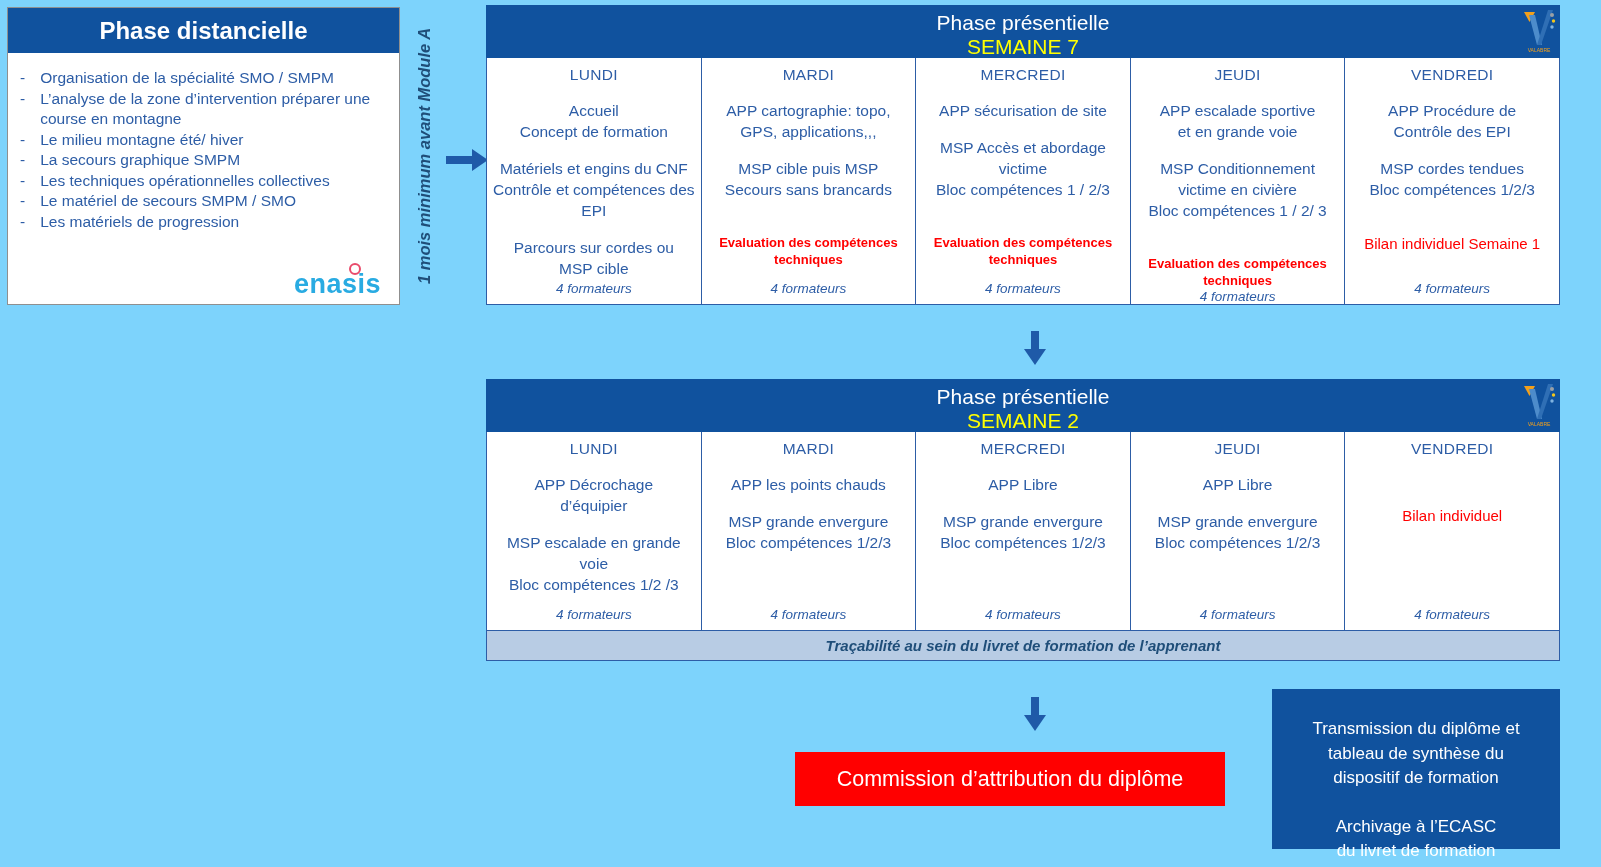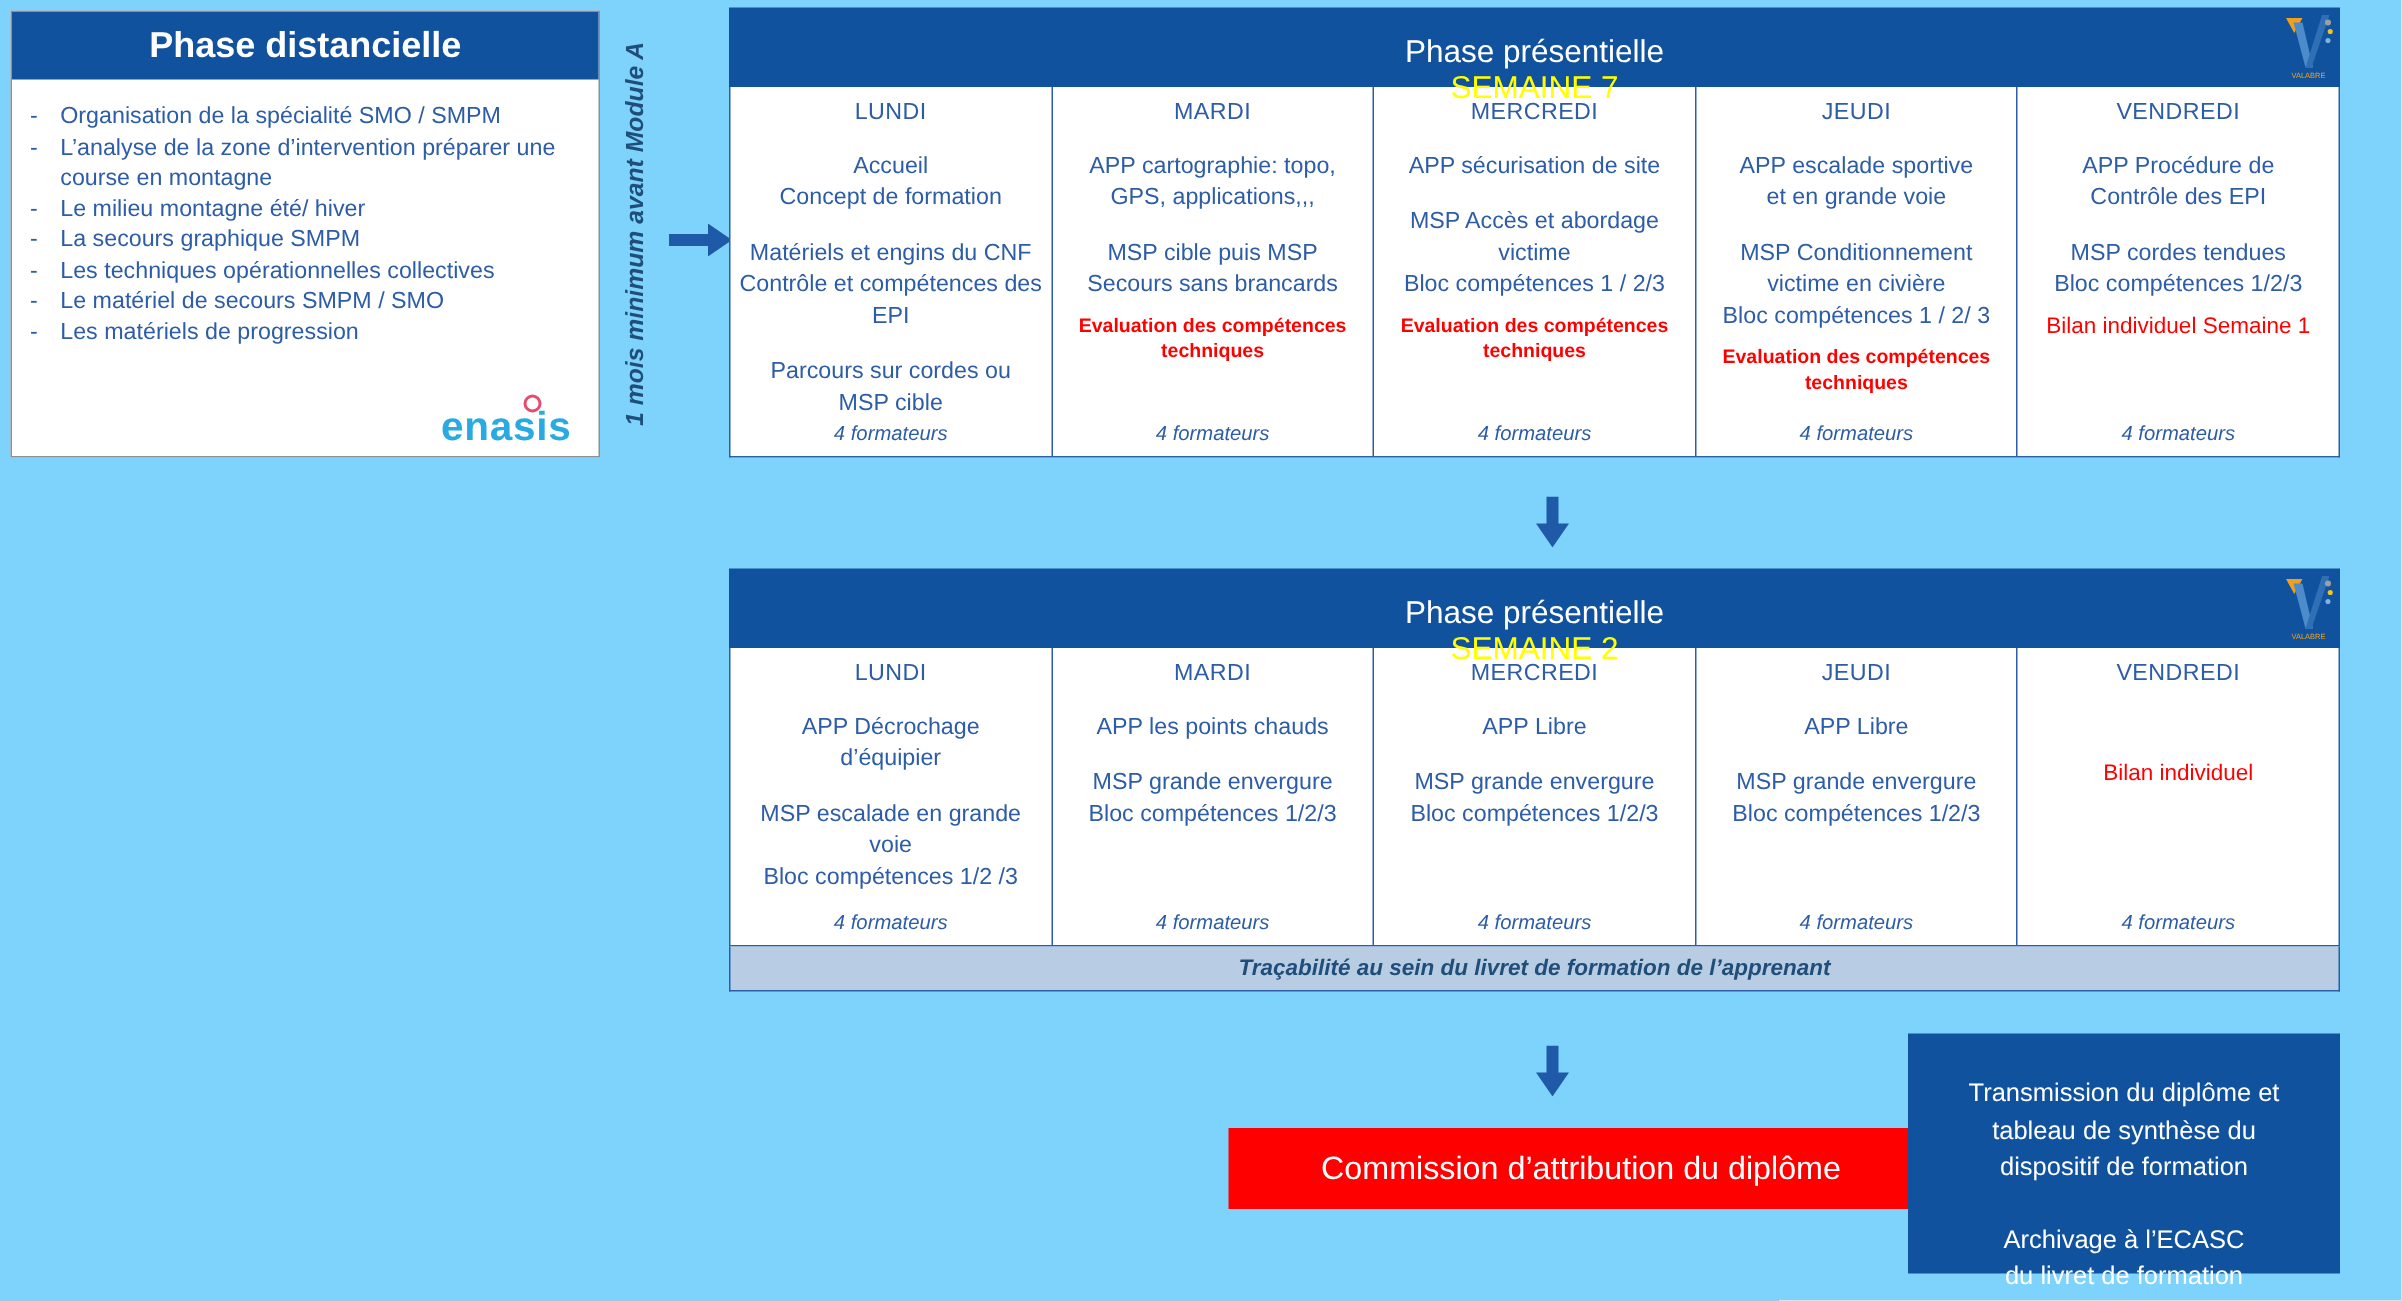--- a/index.html
+++ b/index.html
@@ -26,44 +26,44 @@
                  writing-mode:vertical-rl;transform:rotate(180deg);
                  font-style:italic;font-weight:bold;color:#1F4E79;font-size:16.5px;white-space:nowrap;}
   .arrow-right{position:absolute;left:446px;top:149px;}
   .arrow-down-1{position:absolute;left:1024px;top:331px;}
   .arrow-down-2{position:absolute;left:1024px;top:697px;}
 
   
   .week{position:absolute;left:486px;width:1074px;}
   .week1{top:5px;} .week2{top:379px;}
   .week-header{position:relative;height:53px;background:#10529E;color:#fff;text-align:center;
-               box-sizing:border-box;padding-top:17px;}
+               box-sizing:border-box;padding-top:5px;}
   .week-title{font-size:21px;line-height:25px;}
   .week-sub{font-size:21px;line-height:23px;color:#FFFF00;}
   .valabre-logo{position:absolute;right:3px;top:2px;}
   .week-body{display:flex;background:#fff;border:1.5px solid #2D5DA6;border-top:none;box-sizing:border-box;}
   .week1 .week-body{height:247px;}
   .week2 .week-body{height:199px;}
   .day{flex:1 1 0;display:flex;flex-direction:column;align-items:center;text-align:center;
        border-right:1.5px solid #2D5DA6;padding:8px 4px 6px;box-sizing:border-box;}
   .day:last-child{border-right:none;}
   .day-label{font-size:15.5px;color:#2D5DA6;letter-spacing:.3px;}
   .grp{font-size:15.5px;line-height:21px;color:#2D5DA6;white-space:pre-line;margin-top:16px;}
   .grp:empty{display:none;}
-  .red{color:#FF0000;font-size:13px;line-height:17px;font-weight:bold;white-space:pre-line;margin-top:8px;}
+  .red{color:#FF0000;font-size:13px;line-height:17px;font-weight:bold;white-space:pre-line;margin-top:34px;}
   .red:empty{display:none;}
   .day:nth-child(5) .red{font-size:15px;font-weight:normal;line-height:20px;}
   .week2 .day:nth-child(5) .red{margin-top:48px;}
   .day-footer{margin-top:auto;font-size:13.5px;font-style:italic;color:#2D5DA6;padding-bottom:2px;}
   .trace-bar{height:30px;background:#B8CCE4;border:1.5px solid #2D5DA6;border-top:none;
              display:flex;align-items:center;justify-content:center;
              font-size:15px;font-style:italic;font-weight:bold;color:#1F4E79;box-sizing:border-box;}
 
   
-  .commission{position:absolute;left:819px;top:752px;width:470px;height:54px;background:#FF0000;
+  .commission{position:absolute;left:795px;top:752px;width:430px;height:54px;background:#FF0000;
               color:#fff;display:flex;align-items:center;justify-content:center;font-size:21.5px;}
   .final-box{position:absolute;left:1272px;top:689px;width:288px;height:160px;background:#10529E;
              color:#fff;text-align:center;box-sizing:border-box;padding-top:28px;
              font-size:17px;line-height:24.5px;}
   .final-box .para{white-space:pre-line;}
   .final-box .para + .para{margin-top:24px;}
 </style>
 </head>
 <body>
 

